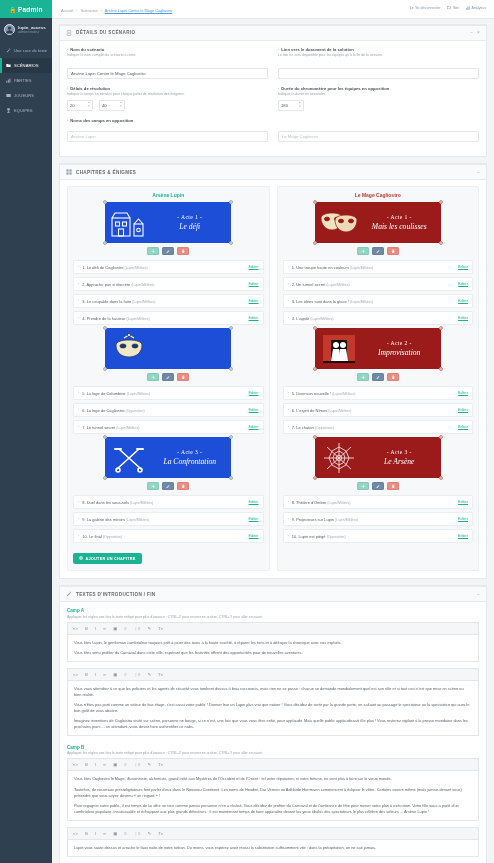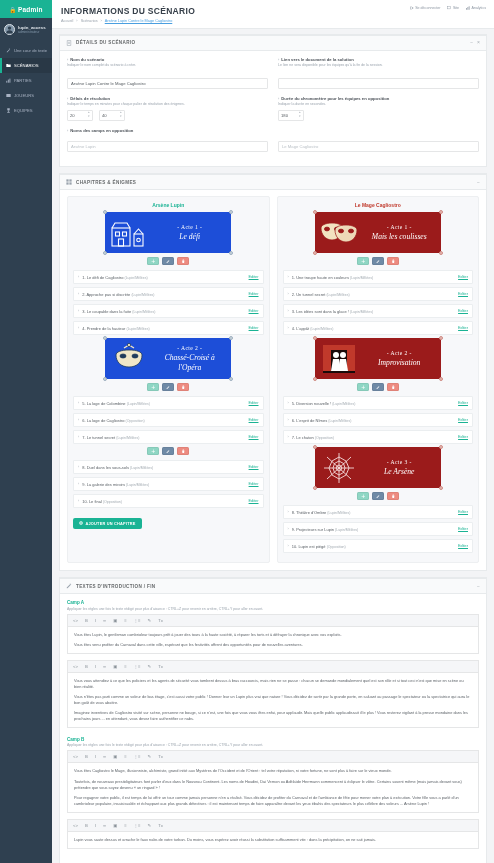--- a/index.html
+++ b/index.html
@@ -222,21 +222,20 @@
             </svg>
         </span>
         <span>EQUIPES</span>
       </div>
     </nav>
   </aside>
 
   <div class="main">
 
     <header class="topbar">
-      <div class="page-title">INFORMATIONS DU SCÉNARIO</div>
       <div class="breadcrumb">
         <span>Accueil</span>
         <span class="sep">›</span>
         <span>Scénarios</span>
         <span class="sep">›</span>
         <span class="crumb-active">Arsène Lupin Contre le Mage Cagliostro</span>
       </div>
       <div class="topbar-actions">
         <span class="topbar-link">
           <svg viewBox="0 0 16 16" fill="#8b95a1">
@@ -454,24 +453,20 @@
                 <div class="act-plate plate-blue">
                   <div class="plate-art">
                     <svg viewBox="0 0 40 34" fill="#f0e6c8" stroke="#1f3b5c" stroke-width=".8">
                       <path d="M7 13c0-3 5-5 13-5s13 2 13 5c0 7-5 12-13 12S7 20 7 13z"></path>
                       <ellipse cx="14" cy="14" rx="3" ry="2" fill="#1f3b5c"></ellipse>
                         <ellipse cx="26" cy="14" rx="3" ry="2" fill="#1f3b5c"></ellipse>
                       <path d="M15 6l5-3 5 3" fill="none" stroke="#f0e6c8" stroke-width="1.4"></path>
                       <circle cx="20" cy="3" r="1.6" fill="#f0e6c8"></circle>
                     </svg>
                   </div>
-                  <div class="plate-text">
-                    <div class="plate-act">- Acte 2 -</div>
-                    <div class="plate-name">Chassé-Croisé à l'Opéra</div>
-                  </div>
                 </div>
                 <span class="handle h-tl"></span>
                 <span class="handle h-tr"></span>
                 <span class="handle h-bl"></span>
                 <span class="handle h-br"></span>
               </div>
               <div class="act-btns">
                 <span class="abtn add">
                     <svg viewBox="0 0 16 16" fill="#fff">
                       <path d="M7 2h2v5h5v2H9v5H7V9H2V7h5z"></path>
@@ -500,20 +495,41 @@
                     <span class="elink">Editer</span>
                   </div>
                 <div class="enigma">
                     <span class="caret">›</span>
                     <span class="etxt"><span>7.</span> <span>Le tunnel secret</span> <span class="emeta">(Lupin/Mêlées)</span></span>
                     <span class="elink">Editer</span>
                   </div>
               </div>
 
               
+              <div class="act-card">
+                <div class="act-plate plate-blue">
+                  <div class="plate-art">
+                    <svg viewBox="0 0 40 34" fill="none" stroke="#fff" stroke-width="1.6" stroke-linecap="round">
+                      <path d="M8 28L30 8"></path>
+                        <path d="M32 28L10 8"></path>
+                      <path d="M6 8h6M28 8h6" stroke-width="2"></path>
+                      <circle cx="9" cy="29" r="2"></circle>
+                        <circle cx="31" cy="29" r="2"></circle>
+                    </svg>
+                  </div>
+                  <div class="plate-text">
+                    <div class="plate-act">- Acte 3 -</div>
+                    <div class="plate-name">La Confrontation</div>
+                  </div>
+                </div>
+                <span class="handle h-tl"></span>
+                <span class="handle h-tr"></span>
+                <span class="handle h-bl"></span>
+                <span class="handle h-br"></span>
+              </div>
               <div class="act-btns">
                 <span class="abtn add">
                     <svg viewBox="0 0 16 16" fill="#fff">
                       <path d="M7 2h2v5h5v2H9v5H7V9H2V7h5z"></path>
                     </svg>
                   </span>
                 <span class="abtn edit">
                     <svg viewBox="0 0 16 16" fill="#fff">
                       <path d="M2 12l8-8 2 2-8 8H2z"></path>
                     </svg>

